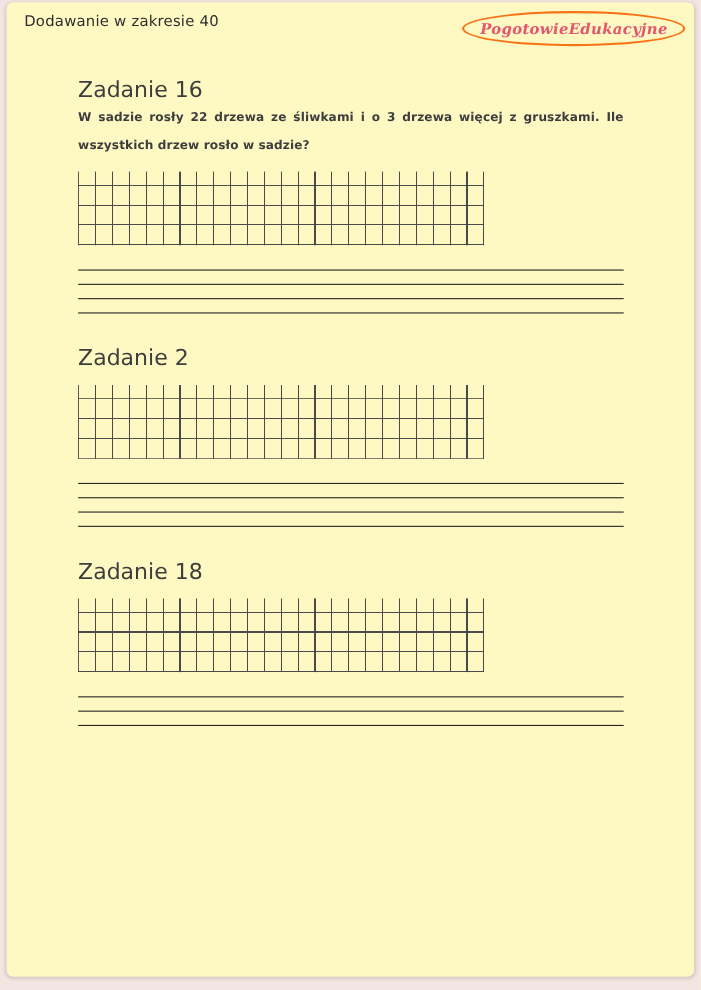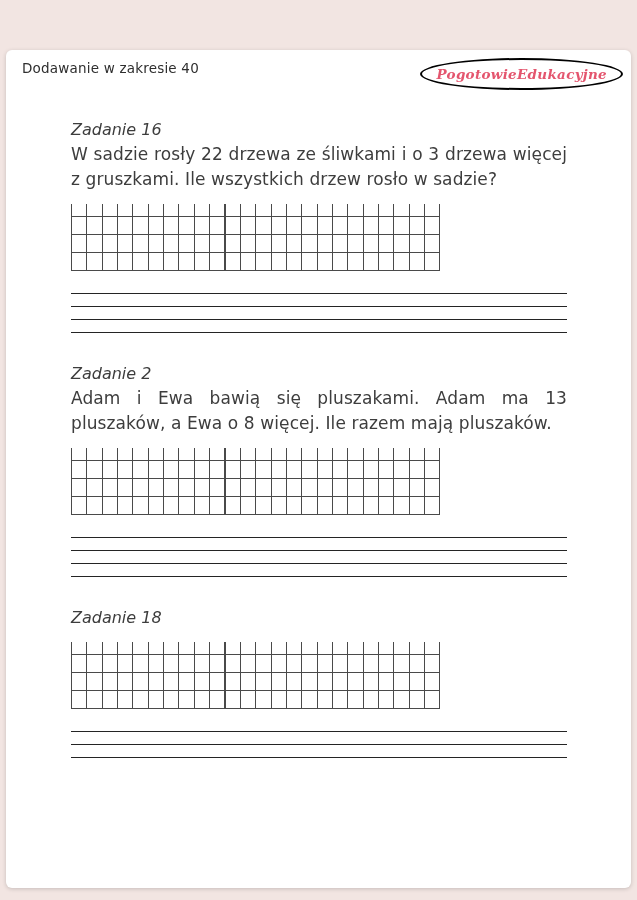--- a/index.html
+++ b/index.html
@@ -6,71 +6,70 @@
   html,body { width:637px; height:900px; }
   body {
     background:#f2e5e2;
     font-family:"DejaVu Sans","Liberation Sans",sans-serif;
     color:#3d3d3d;
     overflow:hidden;
   }
   .card {
     position:absolute;
     left:6px; right:6px; top:2px; bottom:12px;
-    background:#ffffff;
+    background:#fef9c3;
     border-radius:6px;
     box-shadow:0 1px 4px rgba(0,0,0,.18);
     overflow:hidden;
-    margin-top:48px;
   }
   .header {
     display:flex;
     justify-content:space-between;
     align-items:flex-start;
     padding:8px 6px 0 16px;
     height:42px;
   }
   .header-title {
     font-size:13.5px;
     color:#2e2e2e;
     padding-top:2px;
     letter-spacing:.2px;
   }
   .logo {
-    border:2px solid #000000;
+    border:2px solid #f97316;
     border-radius:50%;
     padding:4px 14px 5px 14px;
     margin-right:2px;
     text-align:right;
   }
   .logo-text {
     font-family:"DejaVu Serif","Liberation Serif",serif;
     font-style:italic;
     font-weight:bold;
     font-size:13.5px;
     color:#e4556e;
     letter-spacing:.3px;
     white-space:nowrap;
   }
   .content {
     padding:0 64px 0 65px;
   }
   .task { margin-top:28px; }
   .task:first-child { margin-top:25px; }
   .task-title {
-    font-size:16px;
+    font-size:20px;
     line-height:25px;
     font-weight:normal;
-    font-style:italic;
   }
   .task-text {
-    font-size:17px;
+    font-size:11px;
     line-height:25px;
     text-align:justify;
     letter-spacing:.1px;
+    font-weight:bold;
   }
   .grid {
     position:relative;
     width:369px;
     height:67px;
     margin-top:12px;
     background:repeating-linear-gradient(to right,#4a4a4a 0 1px,transparent 1px 15.35px);
   }
   .grid::after {
     content:"";
@@ -105,21 +104,20 @@
       <div class="write-area">
           <div class="write-line"></div>
           <div class="write-line"></div>
           <div class="write-line"></div>
           <div class="write-line"></div>
         </div>
     </div>
 
     <div class="task">
       <div class="task-title">Zadanie 2</div>
-      <div class="task-text">Adam i Ewa bawią się pluszakami. Adam ma 13 pluszaków, a Ewa o 8 więcej. Ile razem mają pluszaków.</div>
       <div class="grid"></div>
       <div class="write-area">
           <div class="write-line"></div>
           <div class="write-line"></div>
           <div class="write-line"></div>
           <div class="write-line"></div>
         </div>
     </div>
 
     <div class="task">

